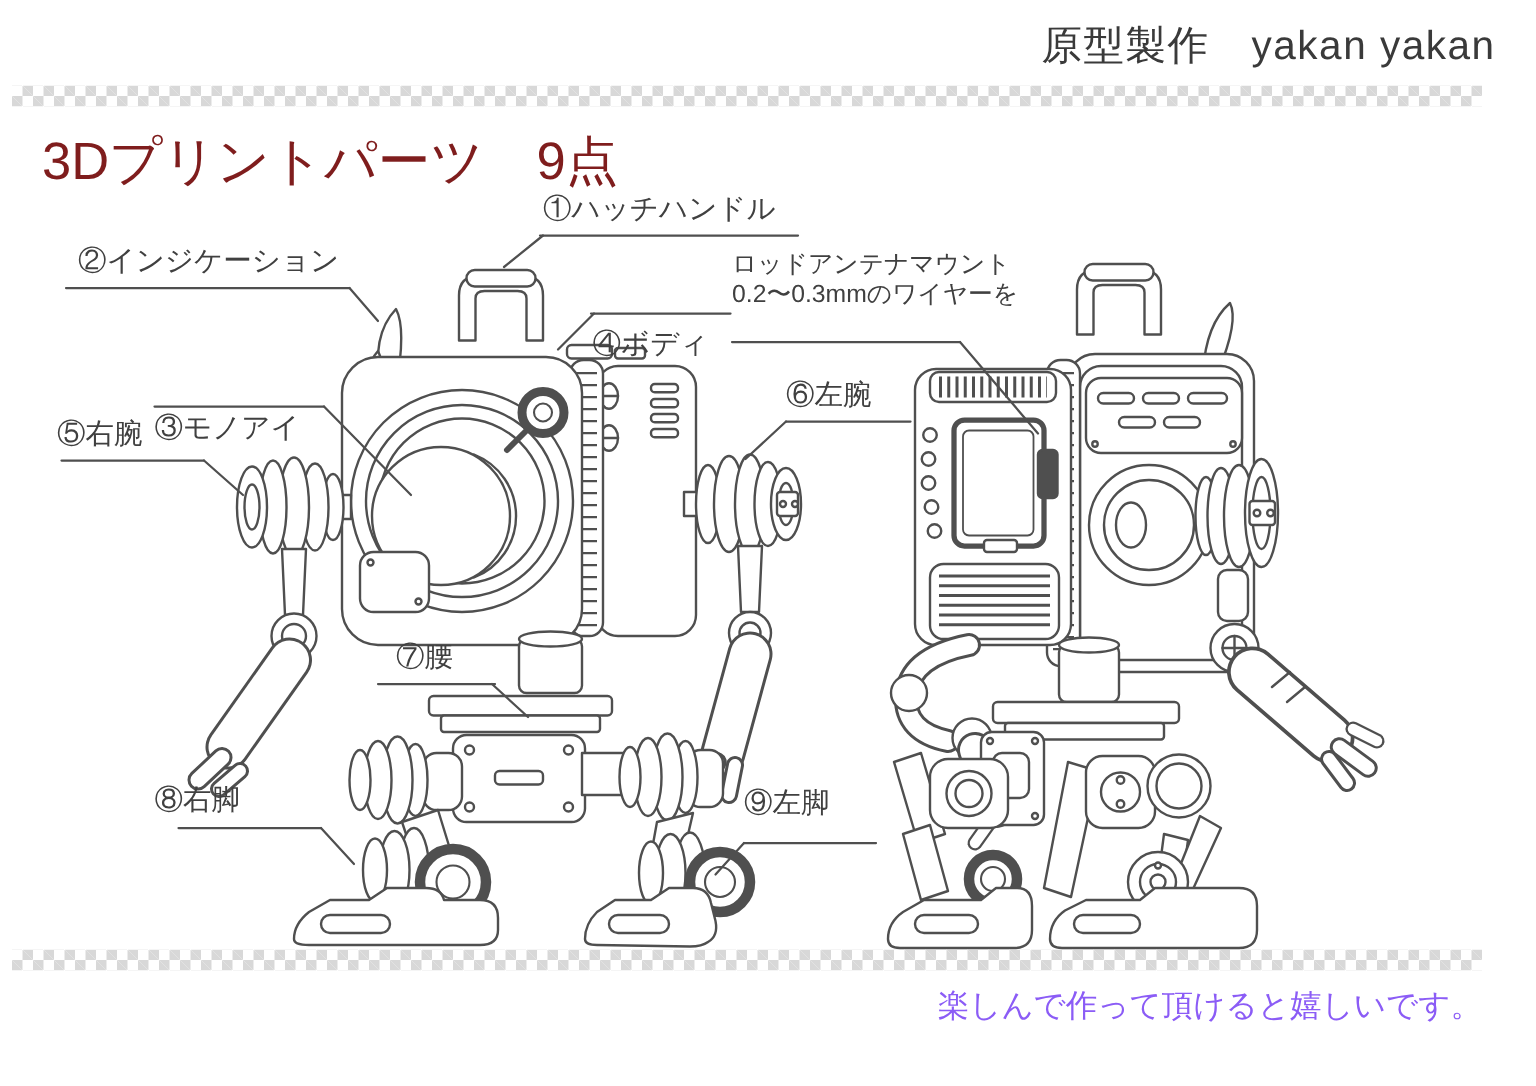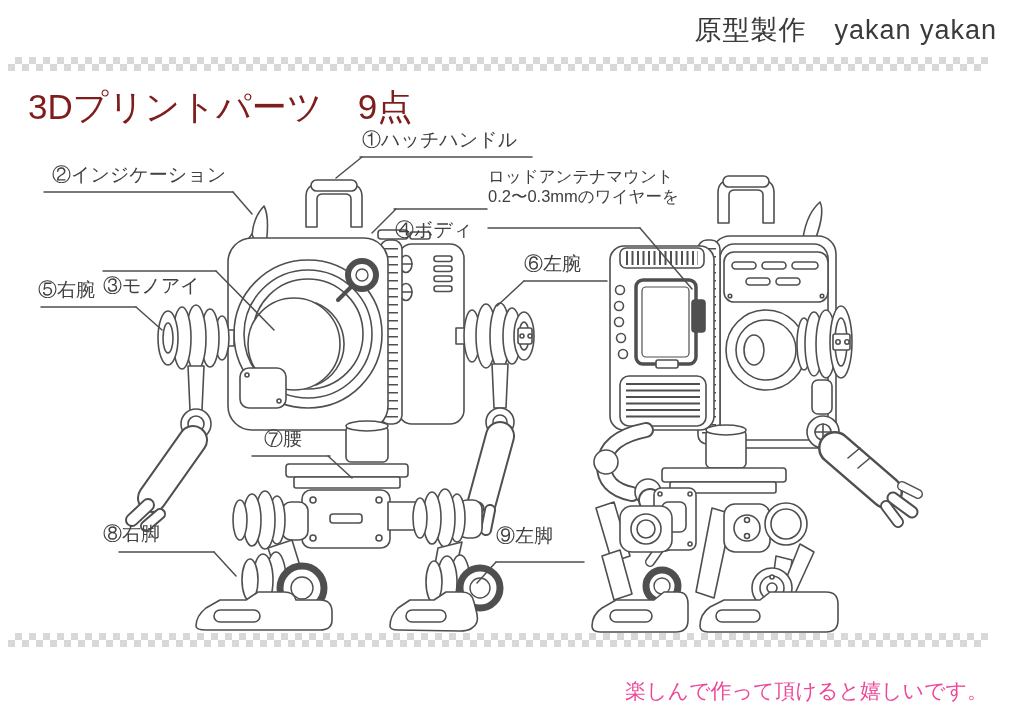--- a/index.html
+++ b/index.html
@@ -26,22 +26,22 @@
     font-size:35px;color:#7f1d1d;white-space:nowrap;
   }
   .part-label{
     position:absolute;font-size:19px;color:#404040;white-space:nowrap;line-height:1.05;font-family:Liberation Serif, serif;
   }
   .note{
     position:absolute;left:488px;top:166px;
     font-size:16.5px;line-height:20px;color:#404040;white-space:nowrap;
   }
   .footer-message{
-    position:absolute;top:677px;right:36px;
-    font-size:21px;color:#ec4899;white-space:nowrap;
+    position:absolute;top:656px;right:36px;
+    font-size:21px;color:#8b5cf6;white-space:nowrap;
   }
   svg{position:absolute;left:0;top:0;}
 </style>
 </head>
 <body>
 
 <div class="checker" style="top:57px;"></div>
 
 <div class="checker" style="top:633px;"></div>
 

